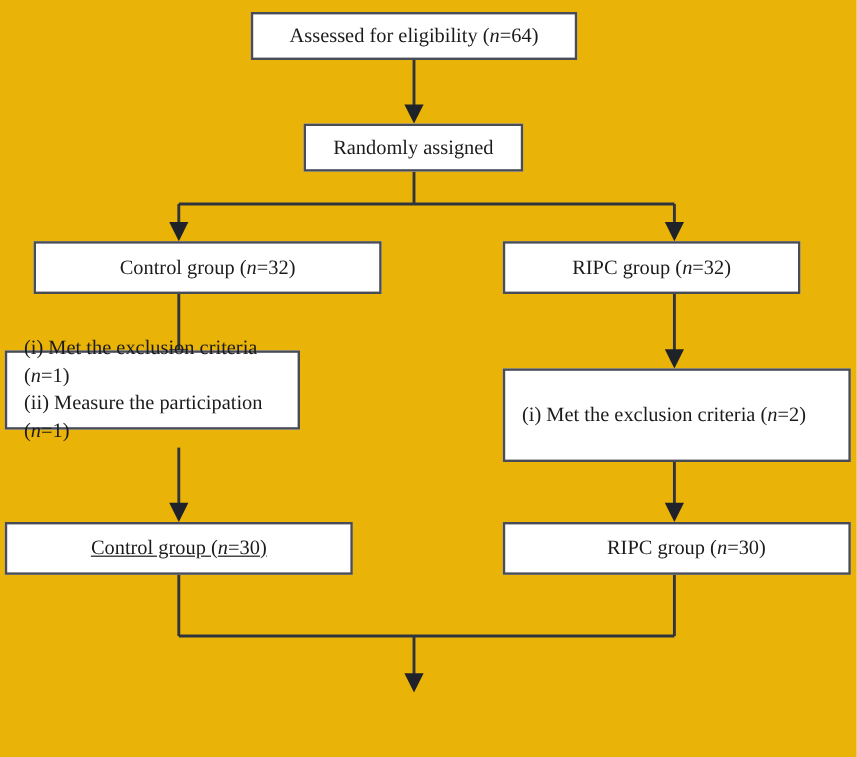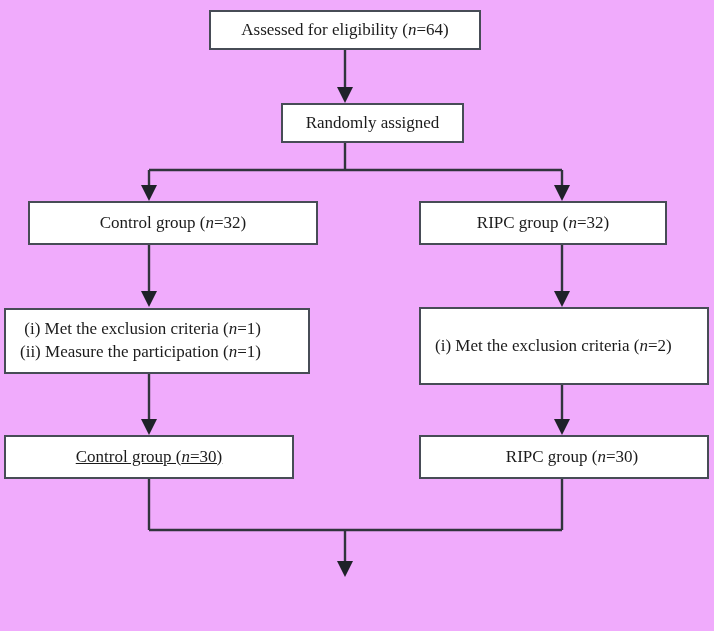--- a/index.html
+++ b/index.html
@@ -4,21 +4,21 @@
 <style>
   html, body {
     margin: 0;
     padding: 0;
     background: #ffffff;
   }
   #canvas {
     position: relative;
     width: 714px;
     height: 631px;
-    background: #f0abfc;
+    background: #eab308;
     overflow: hidden;
     font-family: "Liberation Serif", "DejaVu Serif", serif;
   }
   .flow-box {
     position: absolute;
     box-sizing: border-box;
     border: 2px solid #474c56;
     background: #ffffff;
     display: flex;
     align-items: center;
@@ -92,33 +92,33 @@
     <line x1="562" y1="479" x2="562" y2="530"></line>
     <polyline points="149,530 562,530"></polyline>
     <line x1="345" y1="530" x2="345" y2="569"></line>
     <polygon class="arrowhead" points="345,577 337,561 353,561"></polygon>
   </svg>
 
   <div class="flow-box" style="left:209px; top:10px; width:272px; height:40px;">
     <span class="txt"><span>Assessed for eligibility (</span><span class="ital">n</span><span>=64)</span></span>
   </div>
 
-  <div class="flow-box" style="left:253px; top:103px; width:183px; height:40px;margin-left:28px;">
+  <div class="flow-box" style="left:253px; top:103px; width:183px; height:40px;">
     <span class="txt"><span>Randomly assigned</span></span>
   </div>
 
   <div class="flow-box" style="left:4px; top:201px; width:290px; height:44px;margin-left:24px;">
     <span class="txt"><span>Control group (</span><span class="ital">n</span><span>=32)</span></span>
   </div>
 
   <div class="flow-box" style="left:419px; top:201px; width:248px; height:44px;">
     <span class="txt"><span>RIPC group (</span><span class="ital">n</span><span>=32)</span></span>
   </div>
 
-  <div class="flow-box align-left" style="left:4px; top:308px; width:306px; height:66px;text-align:right;">
+  <div class="flow-box align-left" style="left:4px; top:292px; width:246px; height:66px;">
     <span class="txt"><span>(i) Met the exclusion criteria (</span><span class="ital">n</span><span>=1)</span><br><span>(ii) Measure the participation (</span><span class="ital">n</span><span>=1)</span></span>
   </div>
 
   <div class="flow-box align-left" style="left:419px; top:307px; width:290px; height:78px;">
     <span class="txt"><span>(i) Met the exclusion criteria (</span><span class="ital">n</span><span>=2)</span></span>
   </div>
 
   <div class="flow-box" style="left:4px; top:435px; width:290px; height:44px;text-decoration:underline;">
     <span class="txt"><span>Control group (</span><span class="ital">n</span><span>=30)</span></span>
   </div>

